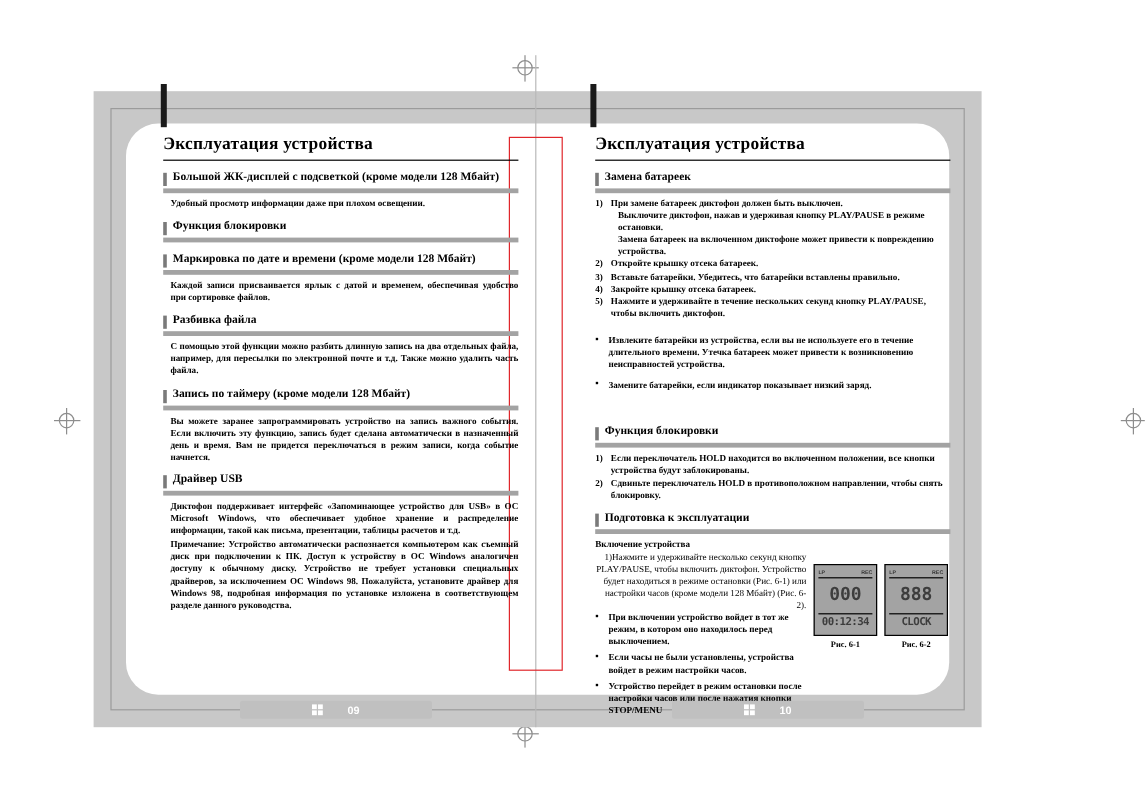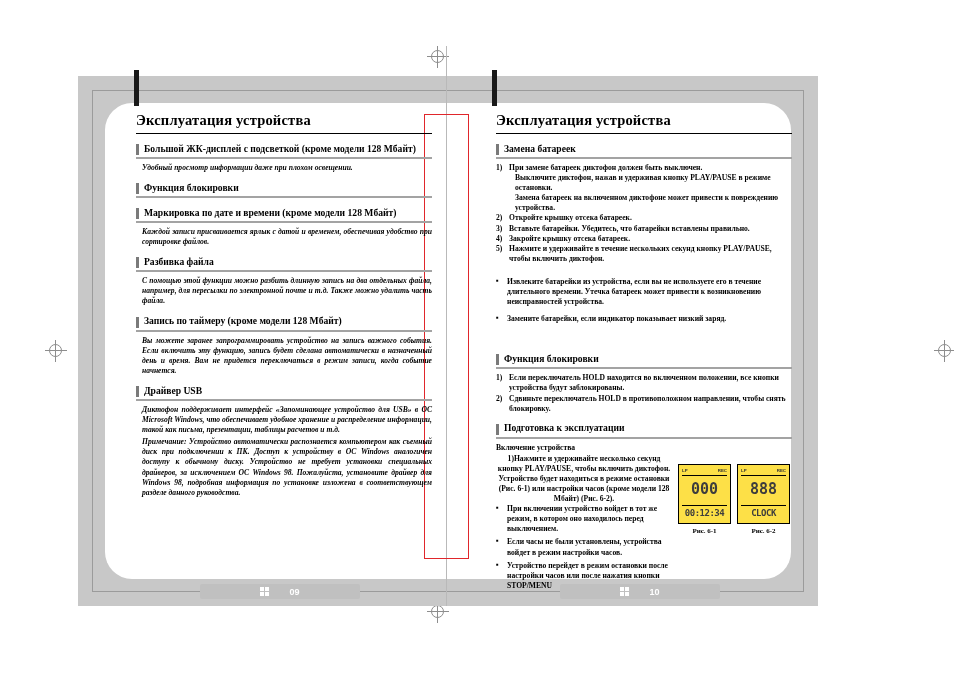--- a/index.html
+++ b/index.html
@@ -105,22 +105,22 @@
     font-weight: bold;
     color: #000;
     padding-bottom: 4px;
     border-bottom: 1.2px solid #000;
     margin-bottom: 9px;
     letter-spacing: .2px;
   }
 
   .sec-head {
     display: flex;
-    align-items: center;
-    border-bottom: 2px solid #a3a3a3;
+    align-items: flex-start;
+    border-bottom: 4px solid #a3a3a3;
     padding-bottom: 2px;
     margin-bottom: 4px;
     margin-top: 9px;
   }
   .sec-head .bar {
     width: 3px;
     height: 11px;
     background: #7a7a7a;
     margin-right: 5px;
     margin-top: 1px;
@@ -132,21 +132,21 @@
     line-height: 1.1;
   }
 
   .body-txt {
     font-size: 7.6px;
     line-height: 1.33;
     font-weight: bold;
     text-align: justify;
     margin: 0 0 2px 0;
   }
-  .body-txt.indent-pad { padding-left: 6px; font-style: italic; }
+  .body-txt.indent-pad { padding-left: 6px; }
 
   ol.numlist {
     margin: 0;
     padding: 0;
     list-style: none;
   }
   ol.numlist li {
     font-size: 7.6px;
     line-height: 1.33;
     font-weight: bold;
@@ -195,38 +195,38 @@
   }
   .prep-wrap {
     display: flex;
     gap: 6px;
   }
   .prep-text {
     width: 176px;
   }
   .prep-text .lead {
     font-size: 7.6px;
-    font-weight: bold;
+    font-weight: normal;
     line-height: 1.33;
-    text-align: center;
+    text-align: right;
   }
   .prep-text ul.sqlist li { margin-bottom: 3px; }
 
   .figs {
     width: 112px;
     display: flex;
     gap: 6px;
     padding-top: 10px;
   }
   .fig { width: 53px; }
   .lcd {
     width: 53px;
     height: 60px;
     border: 1px solid #000;
-    background: #fde047;
+    background: #a3a3a3;
     position: relative;
     box-sizing: border-box;
     overflow: hidden;
   }
   .lcd .topbar {
     position: absolute;
     top: 2px; left: 3px; right: 3px;
     height: 7px;
     display: flex;
     justify-content: space-between;

